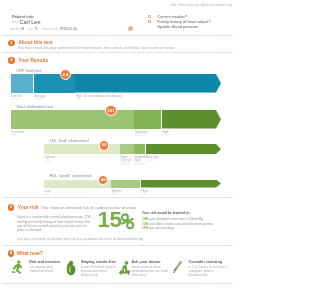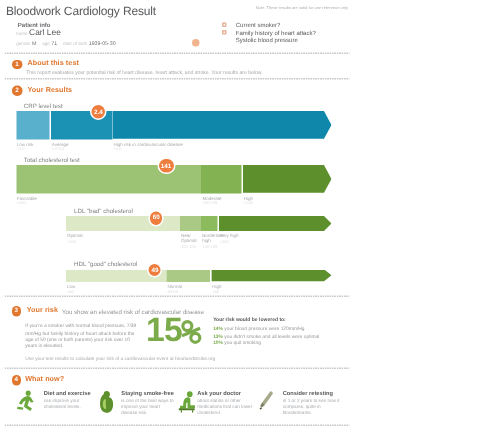--- a/index.html
+++ b/index.html
@@ -54,21 +54,20 @@
   
   .wn-title{font-size:3.8px;font-weight:bold;color:#58595b;line-height:4.4px;}
   .wn-body{font-size:3.1px;color:#a6a8ab;line-height:4.1px;margin-top:0.3px;}
   .wn-icon{position:absolute;}
 </style>
 </head>
 <body>
 
 <div class="page">
 
-  <div class="abs title">Bloodwork Cardiology Result</div>
   <div class="abs topnote">Note: These results are valid for one reference only</div>
 
   <div class="abs pinfo-label">Patient info</div>
   <div class="abs pname-label">name</div>
   <div class="abs pname">Carl Lee</div>
   <div class="abs pfields">
     <span>gender</span>
     <b>M</b><span class="sep"></span>
     <span>age</span>
     <b>71</b><span class="sep"></span>

